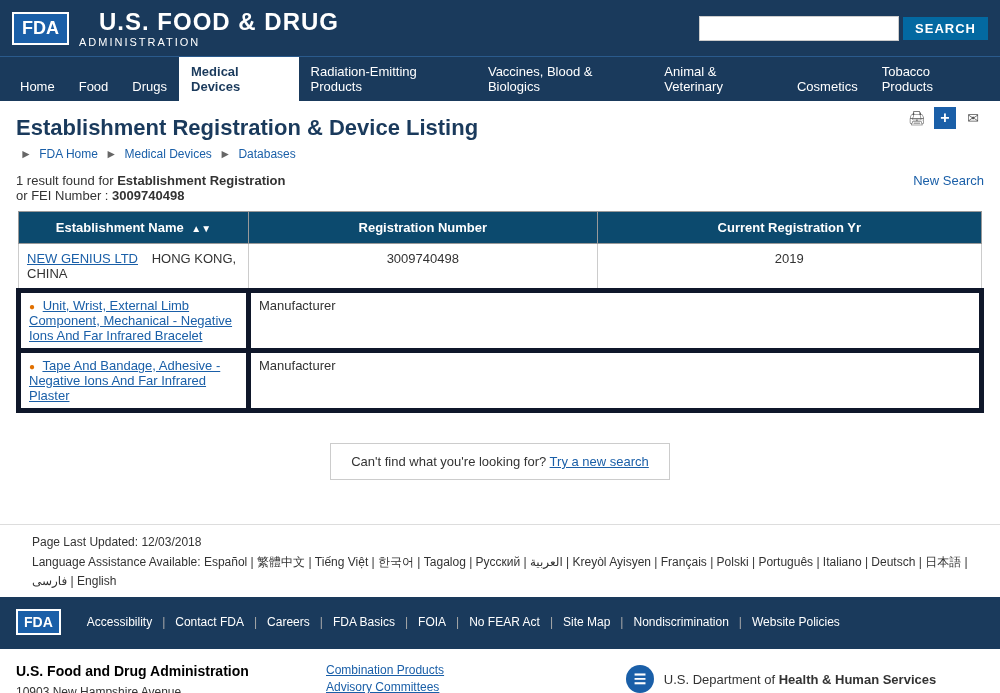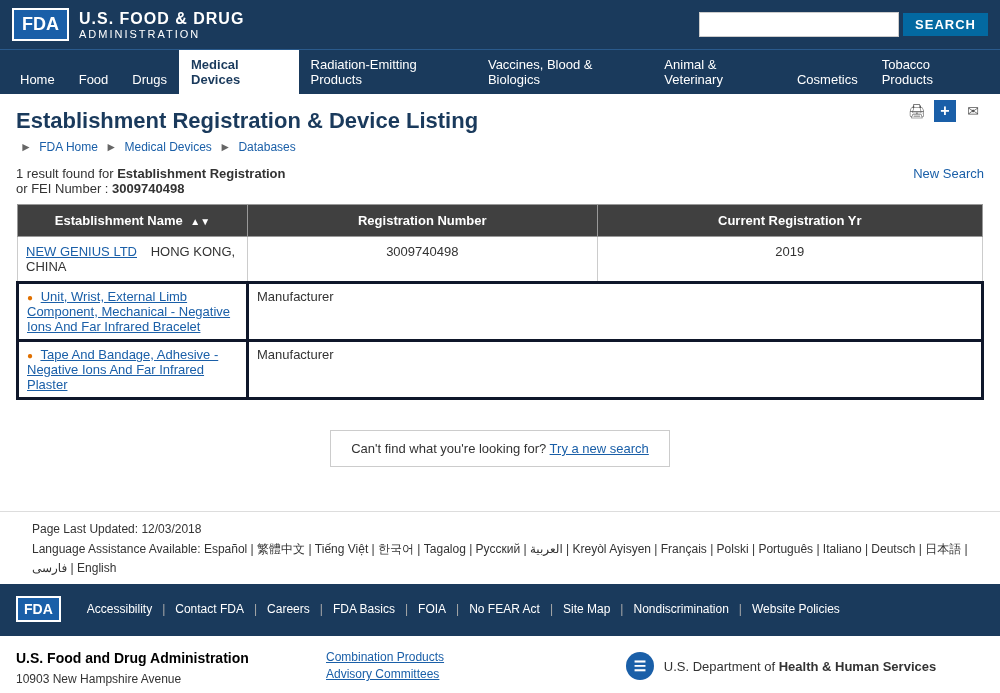--- a/index.html
+++ b/index.html
@@ -3,21 +3,21 @@
   <meta charset="utf-8">
   <style>
     * { margin: 0; padding: 0; box-sizing: border-box; }
     body { font-family: Arial, sans-serif; font-size: 13px; color: #333; background: #fff; width: 1000px; }
 
     
     .header { background: #1a3a5c; padding: 8px 12px; display: flex; align-items: center; justify-content: space-between; }
     .logo-area { display: flex; align-items: center; gap: 10px; }
     .fda-logo { background: #1a5fa8; color: #fff; font-weight: bold; font-size: 18px; padding: 4px 8px; border: 2px solid #fff; }
     .agency-name { color: #fff; }
-    .agency-name .main { font-size: 16px; font-weight: bold; letter-spacing: 1px; }
+    .agency-name .main { font-size: 24px; font-weight: bold; letter-spacing: 1px; margin-left: 20px; }
     .agency-name .sub { font-size: 11px; letter-spacing: 2px; }
     .search-area { display: flex; gap: 4px; align-items: center; }
     .search-area input { width: 200px; padding: 4px 6px; border: 1px solid #ccc; font-size: 13px; }
     .search-btn { background: #0369a1; color: #fff; border: none; padding: 4px 12px; font-size: 13px; font-weight: bold; cursor: pointer; letter-spacing: 1px; }
 
     
     .nav-bar { background: #1a3a5c; padding: 0 8px; display: flex; align-items: flex-end; border-top: 1px solid #2a5a8c; }
     .nav-tab { display: inline-block; padding: 7px 12px; color: #fff; font-size: 13px; cursor: pointer; text-decoration: none; background: transparent; border: none; }
     .nav-tab.active { background: #fff; color: #1a3a5c; font-weight: bold; }
 
@@ -30,28 +30,28 @@
 
     .toolbar-icons { float: right; display: flex; gap: 6px; margin-top: -40px; }
     .toolbar-icon { width: 22px; height: 22px; display: flex; align-items: center; justify-content: center; cursor: pointer; font-size: 14px; }
     .toolbar-icon.print { color: #555; }
     .toolbar-icon.plus { background: #1a5fa8; color: #fff; font-weight: bold; font-size: 16px; }
     .toolbar-icon.email { color: #555; }
     .new-search { float: right; color: #1a5fa8; text-decoration: none; cursor: pointer; font-size: 13px; }
 
     
     .results-table { width: 100%; border-collapse: collapse; margin-top: 6px; }
-    .results-table th { background: #404040; color: #fff; text-align: center; padding: 8px; font-size: 13px; border: 1px solid #999; }
+    .results-table th { background: #0c4a6e; color: #fff; text-align: center; padding: 8px; font-size: 13px; border: 1px solid #999; }
     .results-table th.sortable { cursor: pointer; }
     .sort-arrows { display: inline-block; margin-left: 4px; font-size: 10px; }
     .results-table td { border: 1px solid #ccc; padding: 7px 8px; vertical-align: top; font-size: 13px; }
     .establishment-name-cell { width: 230px; }
     .reg-num-cell { text-align: center; }
     .curr-reg-cell { text-align: center; }
-    .product-row td { border: 3px solid #0f172a; padding: 5px 8px; }
+    .product-row td { border: 5px solid #0f172a; padding: 5px 8px; }
     .product-link { color: #1a5fa8; text-decoration: underline; cursor: pointer; }
     .orange-dot { color: #e07000; font-size: 10px; margin-right: 4px; }
     .est-name-link { color: #1a5fa8; text-decoration: underline; cursor: pointer; font-weight: normal; }
     .location { color: #333; padding-left: 10px; }
 
     .search-prompt { text-align: center; margin: 30px 0; }
     .search-prompt-box { display: inline-block; border: 1px solid #ccc; padding: 10px 20px; font-size: 13px; }
     .try-link { color: #1a5fa8; text-decoration: underline; cursor: pointer; }
 
     

